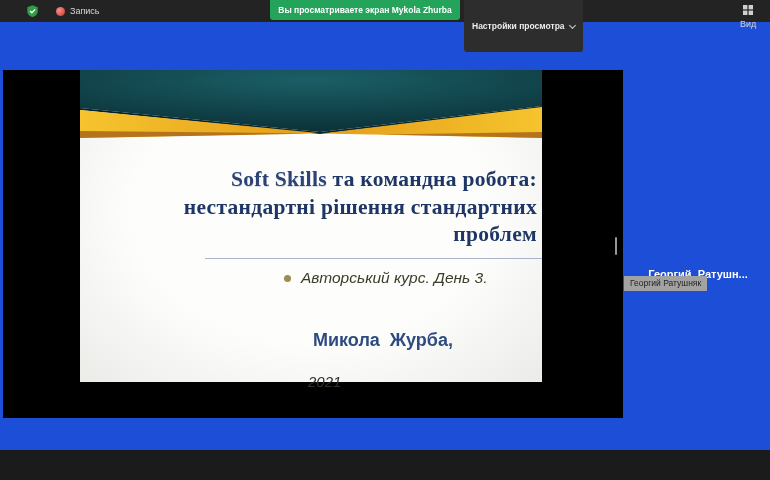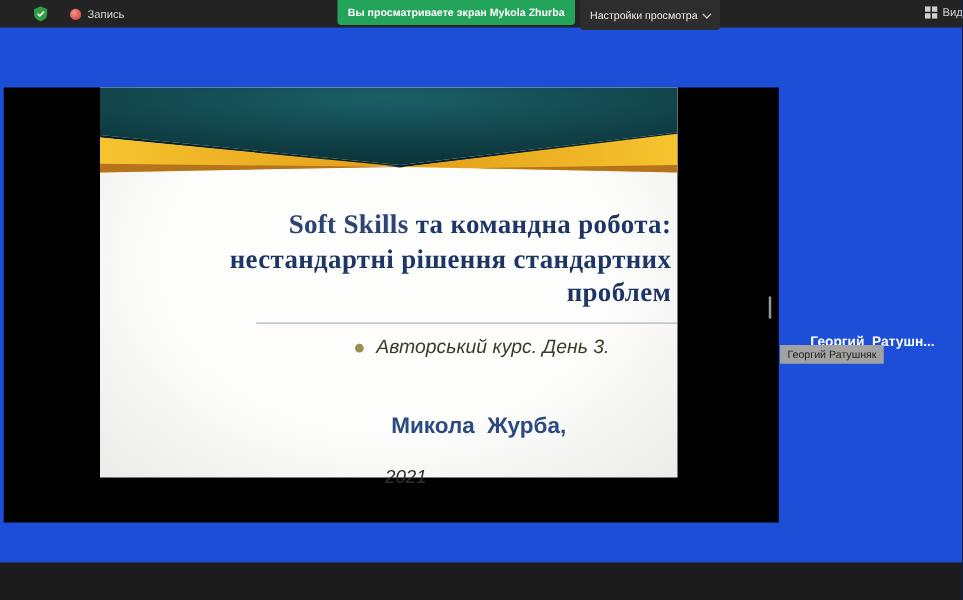--- a/index.html
+++ b/index.html
@@ -9,26 +9,26 @@
   
   .top-bar{position:absolute;left:0;top:0;width:770px;height:22px;background:#232323;}
   .shield{position:absolute;left:26px;top:4px;width:13px;height:14px;}
   .rec-dot{position:absolute;left:56px;top:7px;width:9px;height:9px;border-radius:50%;
            background:radial-gradient(circle at 35% 35%, #f2938d, #d94f46 70%);}
   .rec-label{position:absolute;left:70px;top:6px;font-size:9px;color:#d6d6d6;}
   .banner{position:absolute;left:270px;top:0;width:190px;height:20px;background:#24a35a;
           border-radius:0 0 3px 3px;color:#fff;font-size:8.5px;font-weight:bold;
           text-align:center;line-height:20px;white-space:nowrap;overflow:hidden;}
   .view-settings{position:absolute;left:464px;top:0;height:20px;background:#2d2d2d;
-          border-radius:0 0 3px 3px;color:#ececec;font-size:8.5px;font-weight:normal;
-          display:flex;align-items:center;gap:5px;padding:2px 8px;cursor:pointer;white-space:nowrap;}
+          border-radius:0 0 3px 3px;color:#ececec;font-size:8.5px;font-weight:bold;
+          display:flex;align-items:center;gap:5px;padding:16px 8px;cursor:pointer;white-space:nowrap;}
   .caret-down{width:4px;height:4px;border-right:1.2px solid #cfcfcf;border-bottom:1.2px solid #cfcfcf;
           transform:rotate(45deg);margin-top:-2px;}
   .view-btn{position:absolute;left:740px;top:5px;display:flex;align-items:center;gap:4px;
-          color:#d6d6d6;font-size:9px;white-space:nowrap;cursor:pointer;}
+          color:#d6d6d6;font-size:9px;white-space:nowrap;cursor:pointer;flex-direction:column;}
 
   
   .share-region{position:absolute;left:3px;top:70px;width:620px;height:348px;background:#000;}
   .slide{position:absolute;left:77px;top:0;width:462px;height:312px;
          background:radial-gradient(ellipse at 50% 45%, #fdfdfc 55%, #ebebe8 100%);}
   .slide-header{position:absolute;left:0;top:0;width:462px;height:70px;}
   .slide-title{position:absolute;right:5px;top:96px;width:450px;text-align:right;
          font-family:"Liberation Serif",serif;font-weight:bold;font-size:21.5px;line-height:27.5px;
          color:#1e3666;letter-spacing:.3px;}
   .slide-title .en{color:#2c4373;text-shadow:.5px .5px 0 #d7dce8;}

